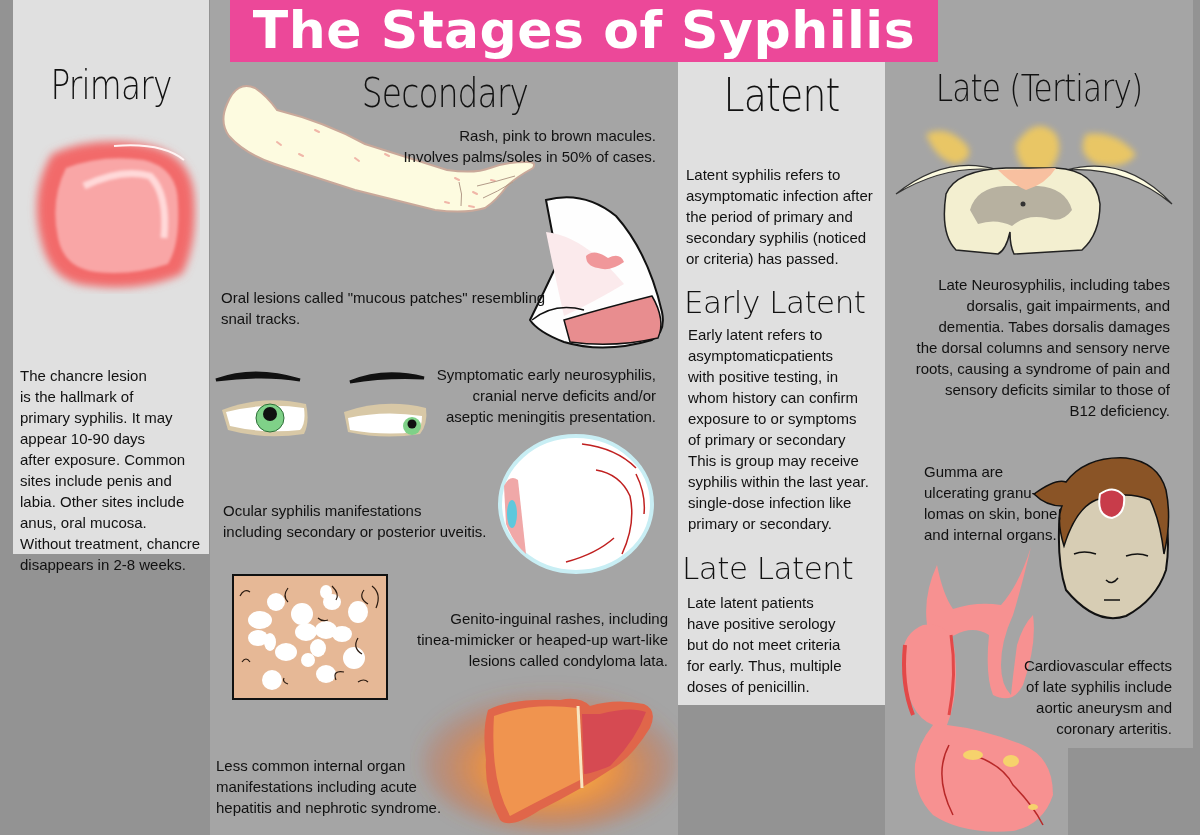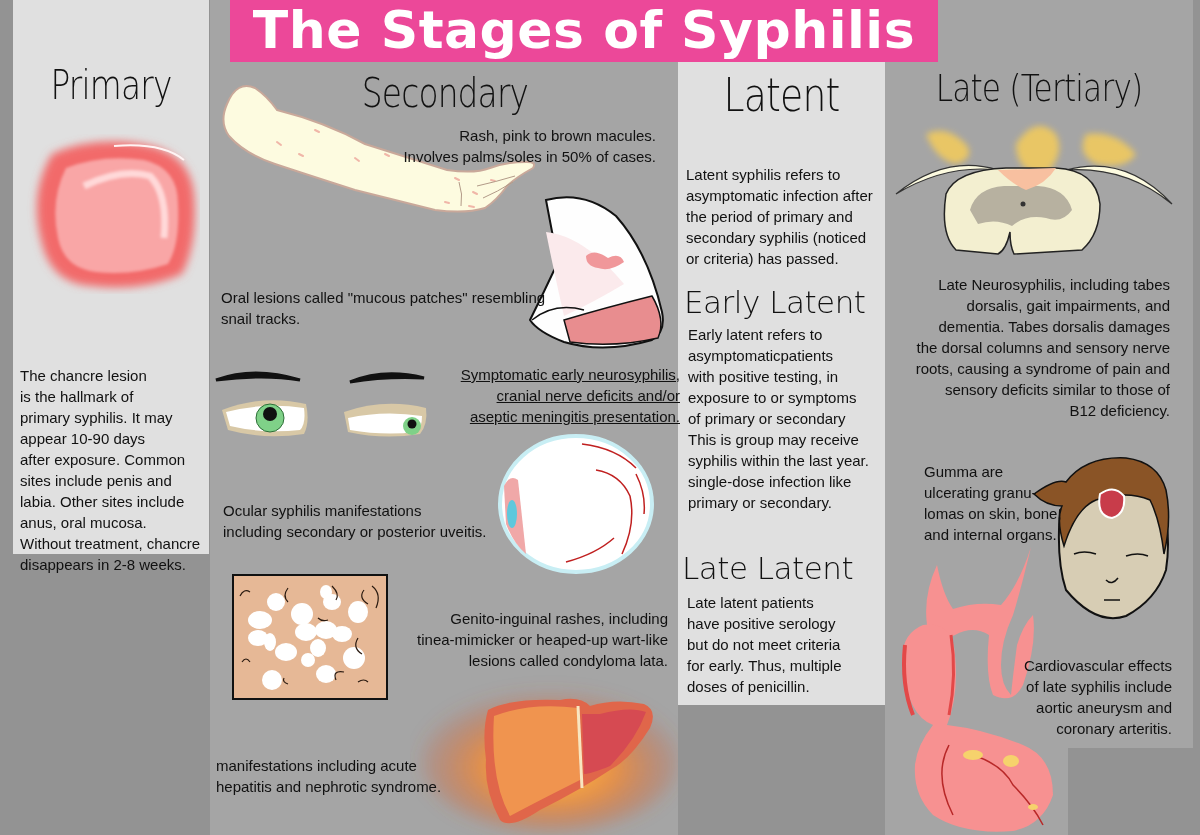--- a/index.html
+++ b/index.html
@@ -108,21 +108,21 @@
     <path d="M8 42 Q50 26 92 36 Q96 54 90 66 Q50 72 14 62 Z" fill="#d8c8a6"></path>
     <path d="M12 44 Q50 34 90 40 Q92 56 86 62 Q50 66 16 58 Z" fill="#fff"></path>
     <circle cx="56" cy="50" r="14" fill="#7fd188" stroke="#2e6e38" stroke-width="1"></circle>
     <circle cx="56" cy="46" r="7" fill="#111"></circle>
     <path d="M130 44 Q170 30 212 40 Q214 56 206 66 Q170 72 134 64 Z" fill="#d8c8a6"></path>
     <path d="M134 50 Q170 42 208 48 Q208 60 202 64 Q170 68 136 62 Z" fill="#fff"></path>
     <circle cx="198" cy="58" r="9" fill="#7fd188"></circle>
     <circle cx="198" cy="56" r="4.5" fill="#111"></circle>
   </svg>
 </div>
-<div class="abs txt r" style="left:432px;top:364px;width:248px;text-decoration:underline;">
+<div class="abs txt r" style="left:408px;top:364px;width:248px;">
   <p>Symptomatic early neurosyphilis,</p>
   <p>cranial nerve deficits and/or</p>
   <p>aseptic meningitis presentation.</p>
 </div>
 
 <div class="abs" style="left:496px;top:434px;width:158px;height:140px;">
   <svg width="158" height="140" viewBox="0 0 158 140">
     <ellipse cx="80" cy="70" rx="76" ry="68" fill="#fff" stroke="#c8eef4" stroke-width="4"></ellipse>
     <path d="M8 52 Q14 40 22 46 L30 120 Q18 110 10 90 Z" fill="#f0a8a8"></path>
     <ellipse cx="16" cy="80" rx="5" ry="14" fill="#5ec8dc"></ellipse>
@@ -195,39 +195,41 @@
         </filter>
     </defs>
     <ellipse cx="140" cy="90" rx="130" ry="72" fill="url(#glow)" filter="url(#blur3)"></ellipse>
     <path d="M78 40 Q100 28 150 30 Q170 26 180 36 Q205 28 234 34 Q248 40 240 58 Q220 90 200 100 Q170 120 130 140 Q100 160 90 150 Q74 120 76 90 Q72 60 78 40Z" fill="#e0664a"></path>
     <path d="M84 46 Q120 32 168 38 L170 110 Q130 130 100 146 Q80 110 84 46Z" fill="#f4a050" opacity="0.8"></path>
     <path d="M168 36 L172 118" stroke="#f8e6c0" stroke-width="3"></path>
     <path d="M190 44 Q220 36 236 42 Q226 70 200 96 Q180 104 174 104 L172 44Z" fill="#d64a52"></path>
   </svg>
 </div>
 <div class="abs txt" style="left:216px;top:755px;width:240px;">
+  <p>Less common internal organ</p>
   <p>manifestations including acute</p>
   <p>hepatitis and nephrotic syndrome.</p>
 </div>
 
 <div class="abs stage-h" style="left:678px;top:68px;width:207px;font-size:46px;">Latent</div>
 
 <div class="abs txt" style="left:686px;top:164px;width:196px;">
   <p>Latent syphilis refers to</p>
   <p>asymptomatic infection after</p>
   <p>the period of primary and</p>
   <p>secondary syphilis (noticed</p>
   <p>or criteria) has passed.</p>
 </div>
 
 <div class="abs sub-h" style="left:684px;top:284px;white-space:nowrap;">Early Latent</div>
 <div class="abs txt" style="left:688px;top:324px;width:196px;">
   <p>Early latent refers to</p>
   <p>asymptomaticpatients</p>
   <p>with positive testing, in</p>
+  <p>whom history can confirm</p>
   <p>exposure to or symptoms</p>
   <p>of primary or secondary</p>
   <p>This is group may receive</p>
   <p>syphilis within the last year.</p>
   <p>single-dose infection like</p>
   <p>primary or secondary.</p>
 </div>
 
 <div class="abs sub-h" style="left:682px;top:550px;white-space:nowrap;">Late Latent</div>
 <div class="abs txt" style="left:687px;top:592px;width:196px;">

